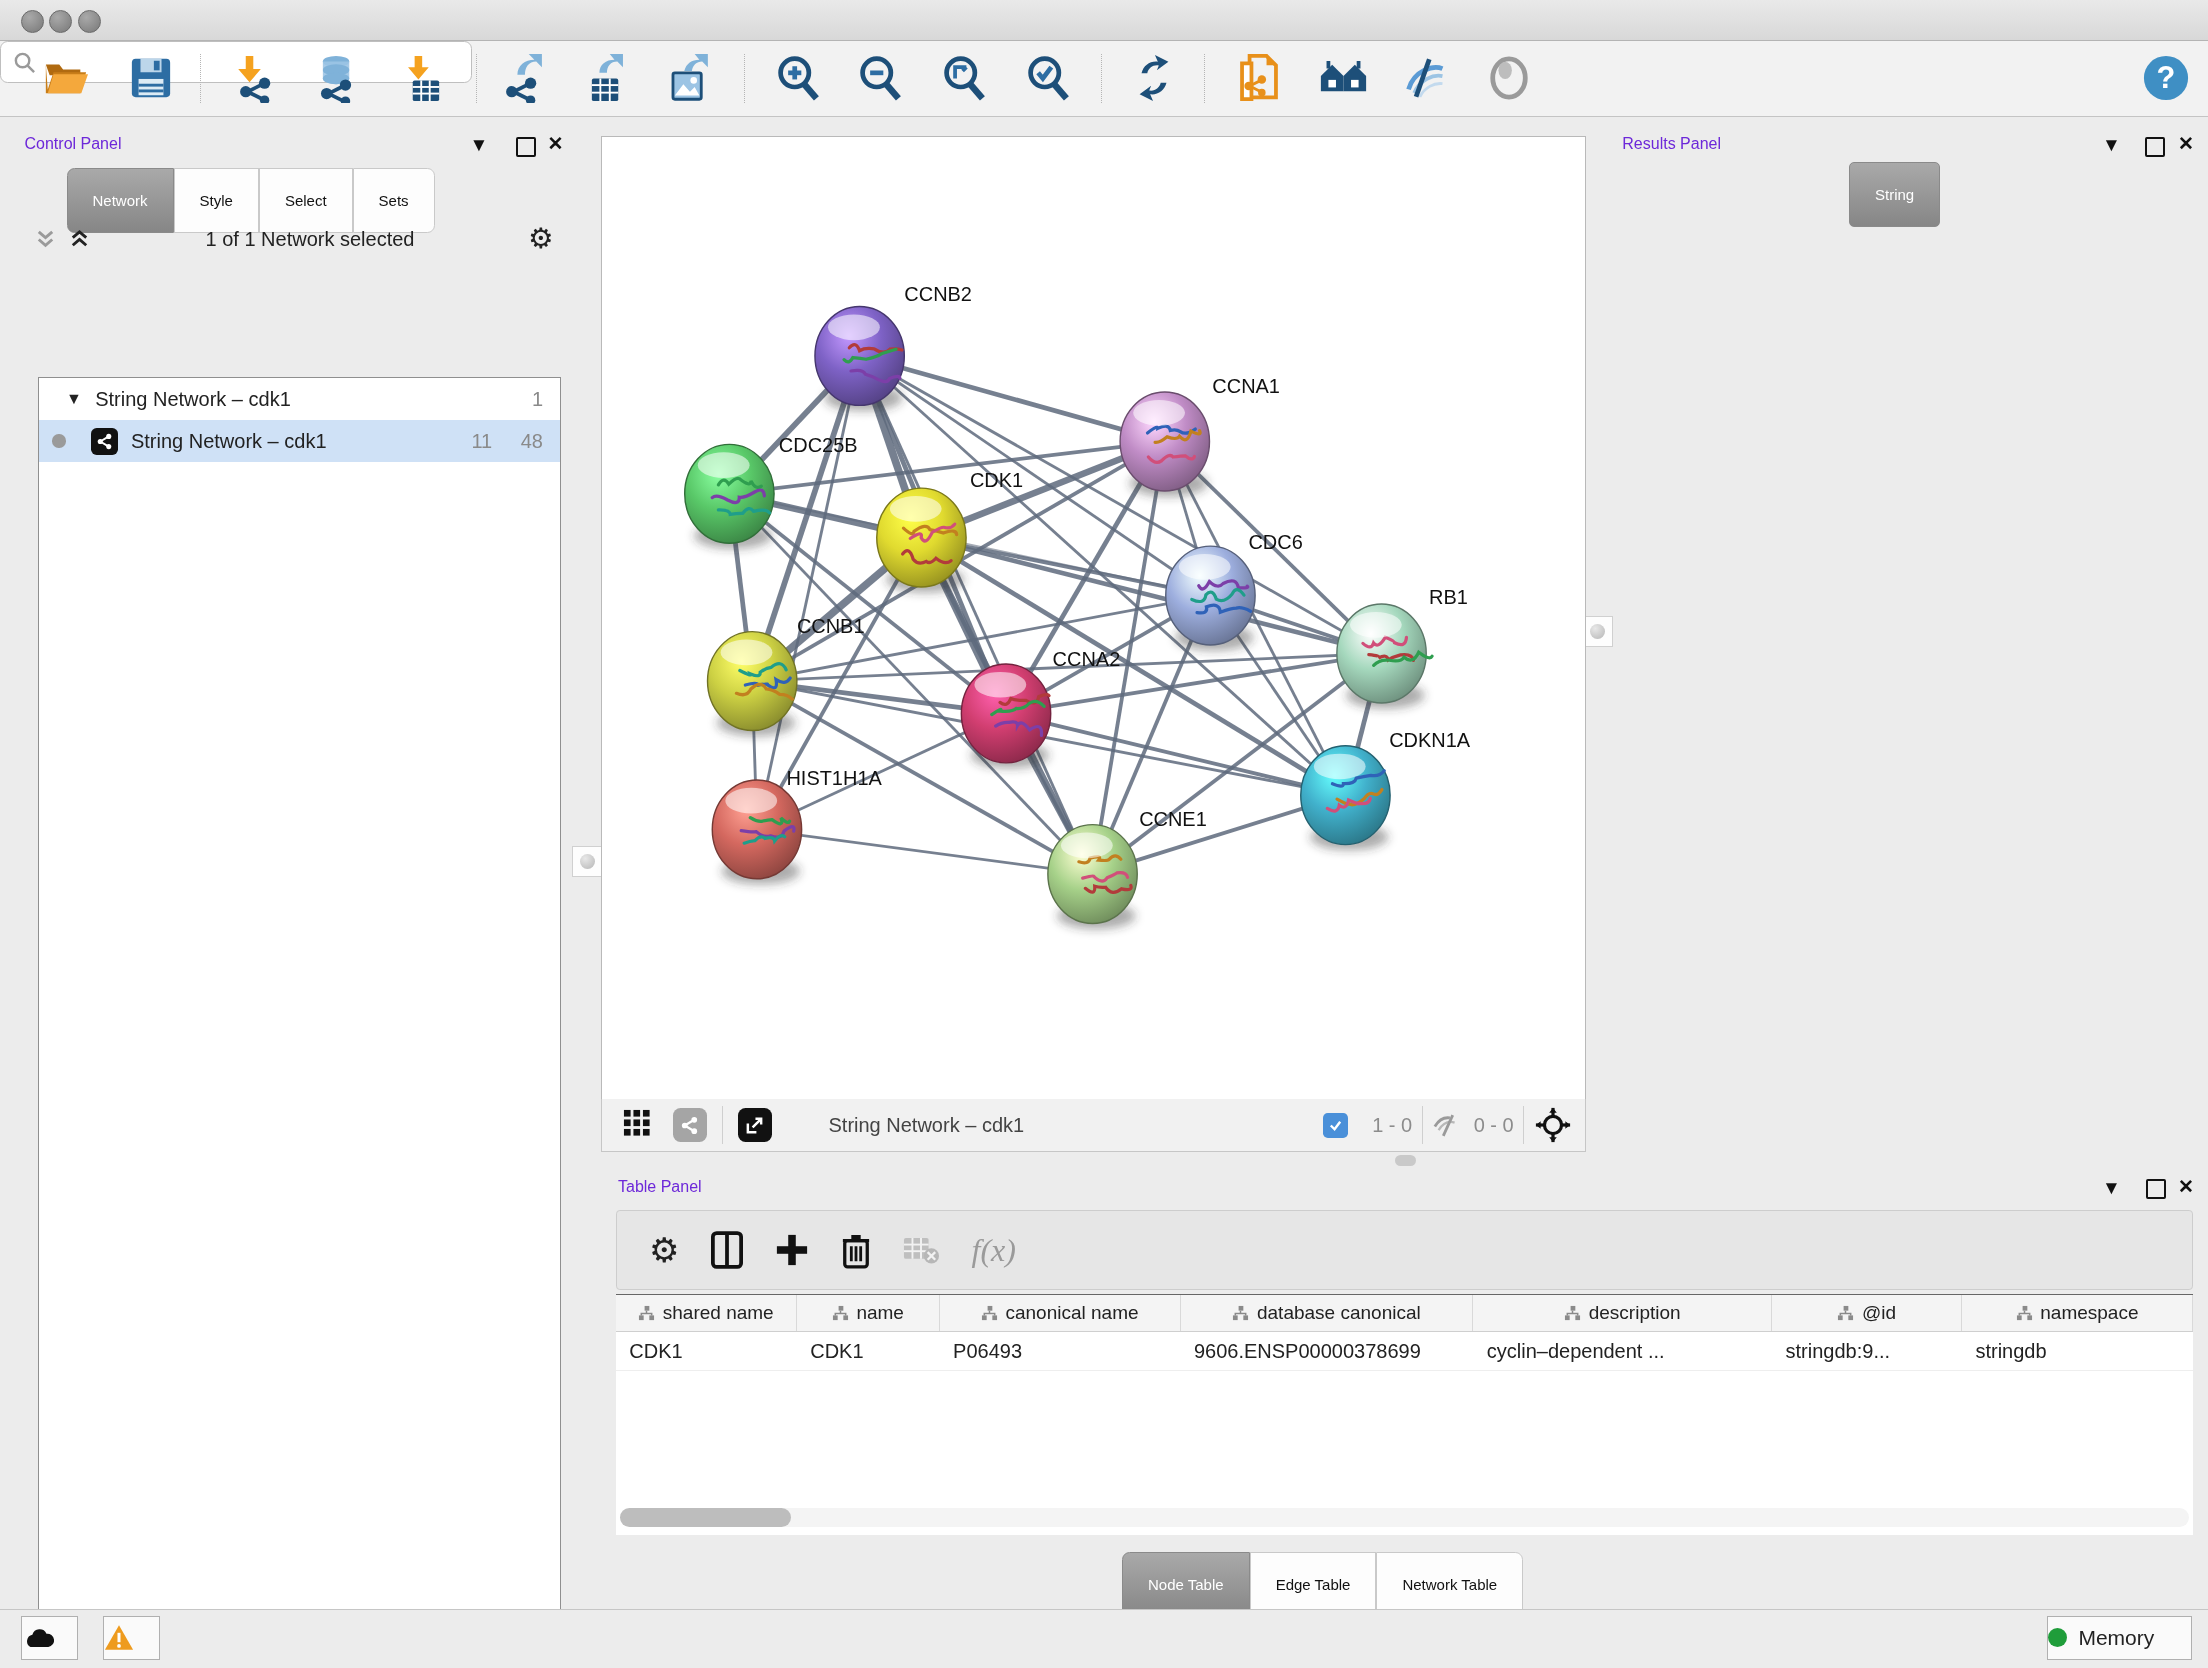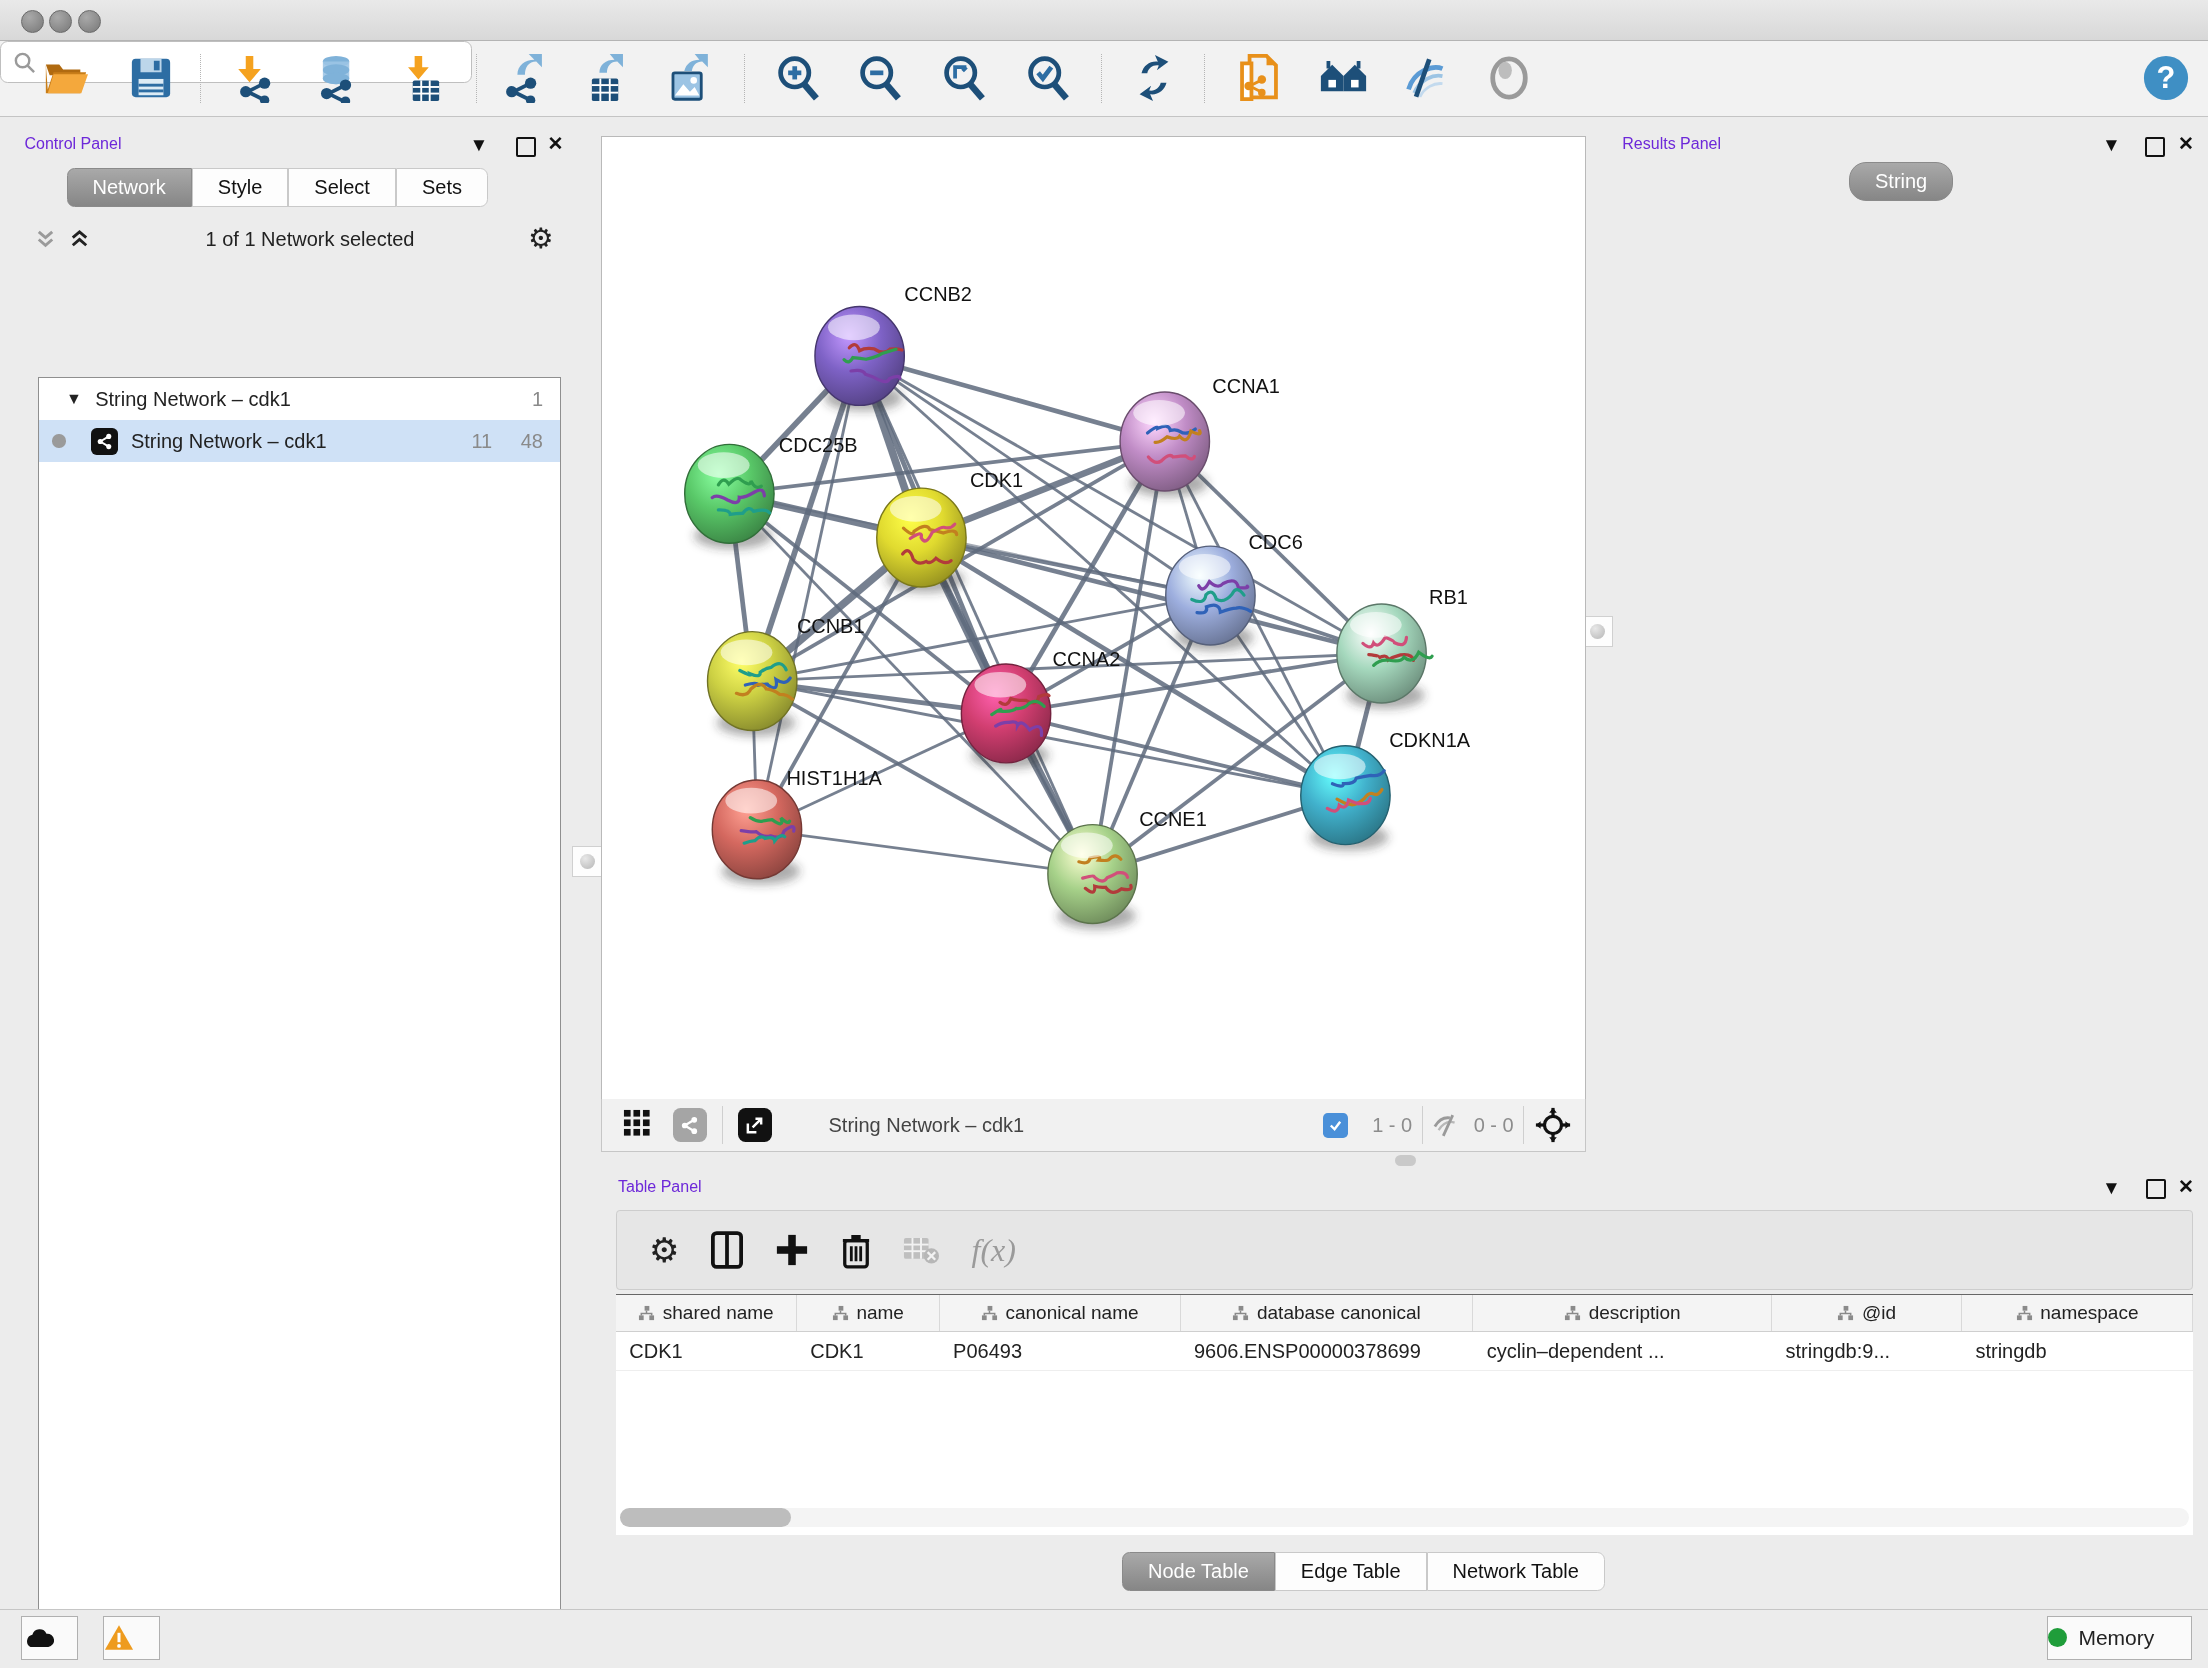--- a/index.html
+++ b/index.html
@@ -16,21 +16,21 @@
   .toolbar{left:0;top:41px;width:2208px;height:75px;background:#f2f2f2;border-bottom:1px solid #c4c4c4;}
   .tbtn{width:55px;height:55px;top:9.5px;display:flex;align-items:center;justify-content:center;}
   .tsep{top:13.3px;width:0;height:49px;border-left:1.9px dotted #b5b5b5;}
   .searchbox{left:1634px;top:17px;width:472px;height:42px;background:#fff;border:1px solid #bfbfbf;
     border-radius:7.6px;display:flex;align-items:center;padding-left:11.4px;box-sizing:border-box;}
   
   .panel-title{font-size:16px;color:#6d28d9;}
   .hdr-ico{font-size:19px;color:#111;line-height:19px;}
   .float-ico{width:16px;height:16px;border:2.4px solid #111;border-radius:1.9px;}
   .seg{display:flex;}
-  .seg .tab{font-size:20px;padding:7px 25px;background:#fdfdfd;border:1px solid #c9c9c9;color:#111;}
+  .seg .tab{font-size:15px;padding:23px 25px;background:#fdfdfd;border:1px solid #c9c9c9;color:#111;}
   .seg .tab.sel{background:linear-gradient(#a9a9a9,#868686);color:#fff;border-color:#8a8a8a;}
   .seg .tab:first-child{border-radius:7.6px 0 0 7.6px;}
   .seg .tab:last-child{border-radius:0 7.6px 7.6px 0;}
   
   .treebox{left:28.5px;top:255px;width:521px;height:1324px;background:#fff;border:1.9px solid #8f8f8f;}
   .trow{height:42px;display:flex;align-items:center;font-size:20px;}
   .trow.sel{background:#cfe1f6;}
   .cnt{color:#8a8a8a;}
   .share-badge{width:27px;height:27px;border-radius:5.7px;background:#111;display:inline-flex;
     align-items:center;justify-content:center;}
@@ -593,21 +593,21 @@
   </div>
 </div>
 
 <div class="abs" style="left:1609px;top:122px;width:599px;height:1012px">
   <div class="abs panel-title" style="left:13.3px;top:13.3px">Results Panel</div>
   <div class="abs hdr-ico" style="left:493px;top:13.3px">▼</div>
   <div class="abs float-ico" style="left:536px;top:15px"></div>
   <div class="abs hdr-ico" style="left:569px;top:12.4px;font-weight:bold">✕</div>
 
   <div class="abs seg" style="left:240px;top:40px;z-index:2">
-    <div class="tab sel" style="border-radius:17px">String</div>
+    <div class="tab sel" style="border-radius:5px">String</div>
   </div>
 
 </div>
 
 <div class="abs" style="left:601px;top:1168px;width:1607px;height:441px">
   <div class="abs panel-title" style="left:17px;top:9.5px">Table Panel</div>
   <div class="abs hdr-ico" style="left:1501px;top:9.5px">▼</div>
   <div class="abs float-ico" style="left:1545px;top:11.4px"></div>
   <div class="abs hdr-ico" style="left:1577px;top:8.6px;font-weight:bold">✕</div>
 </div>

